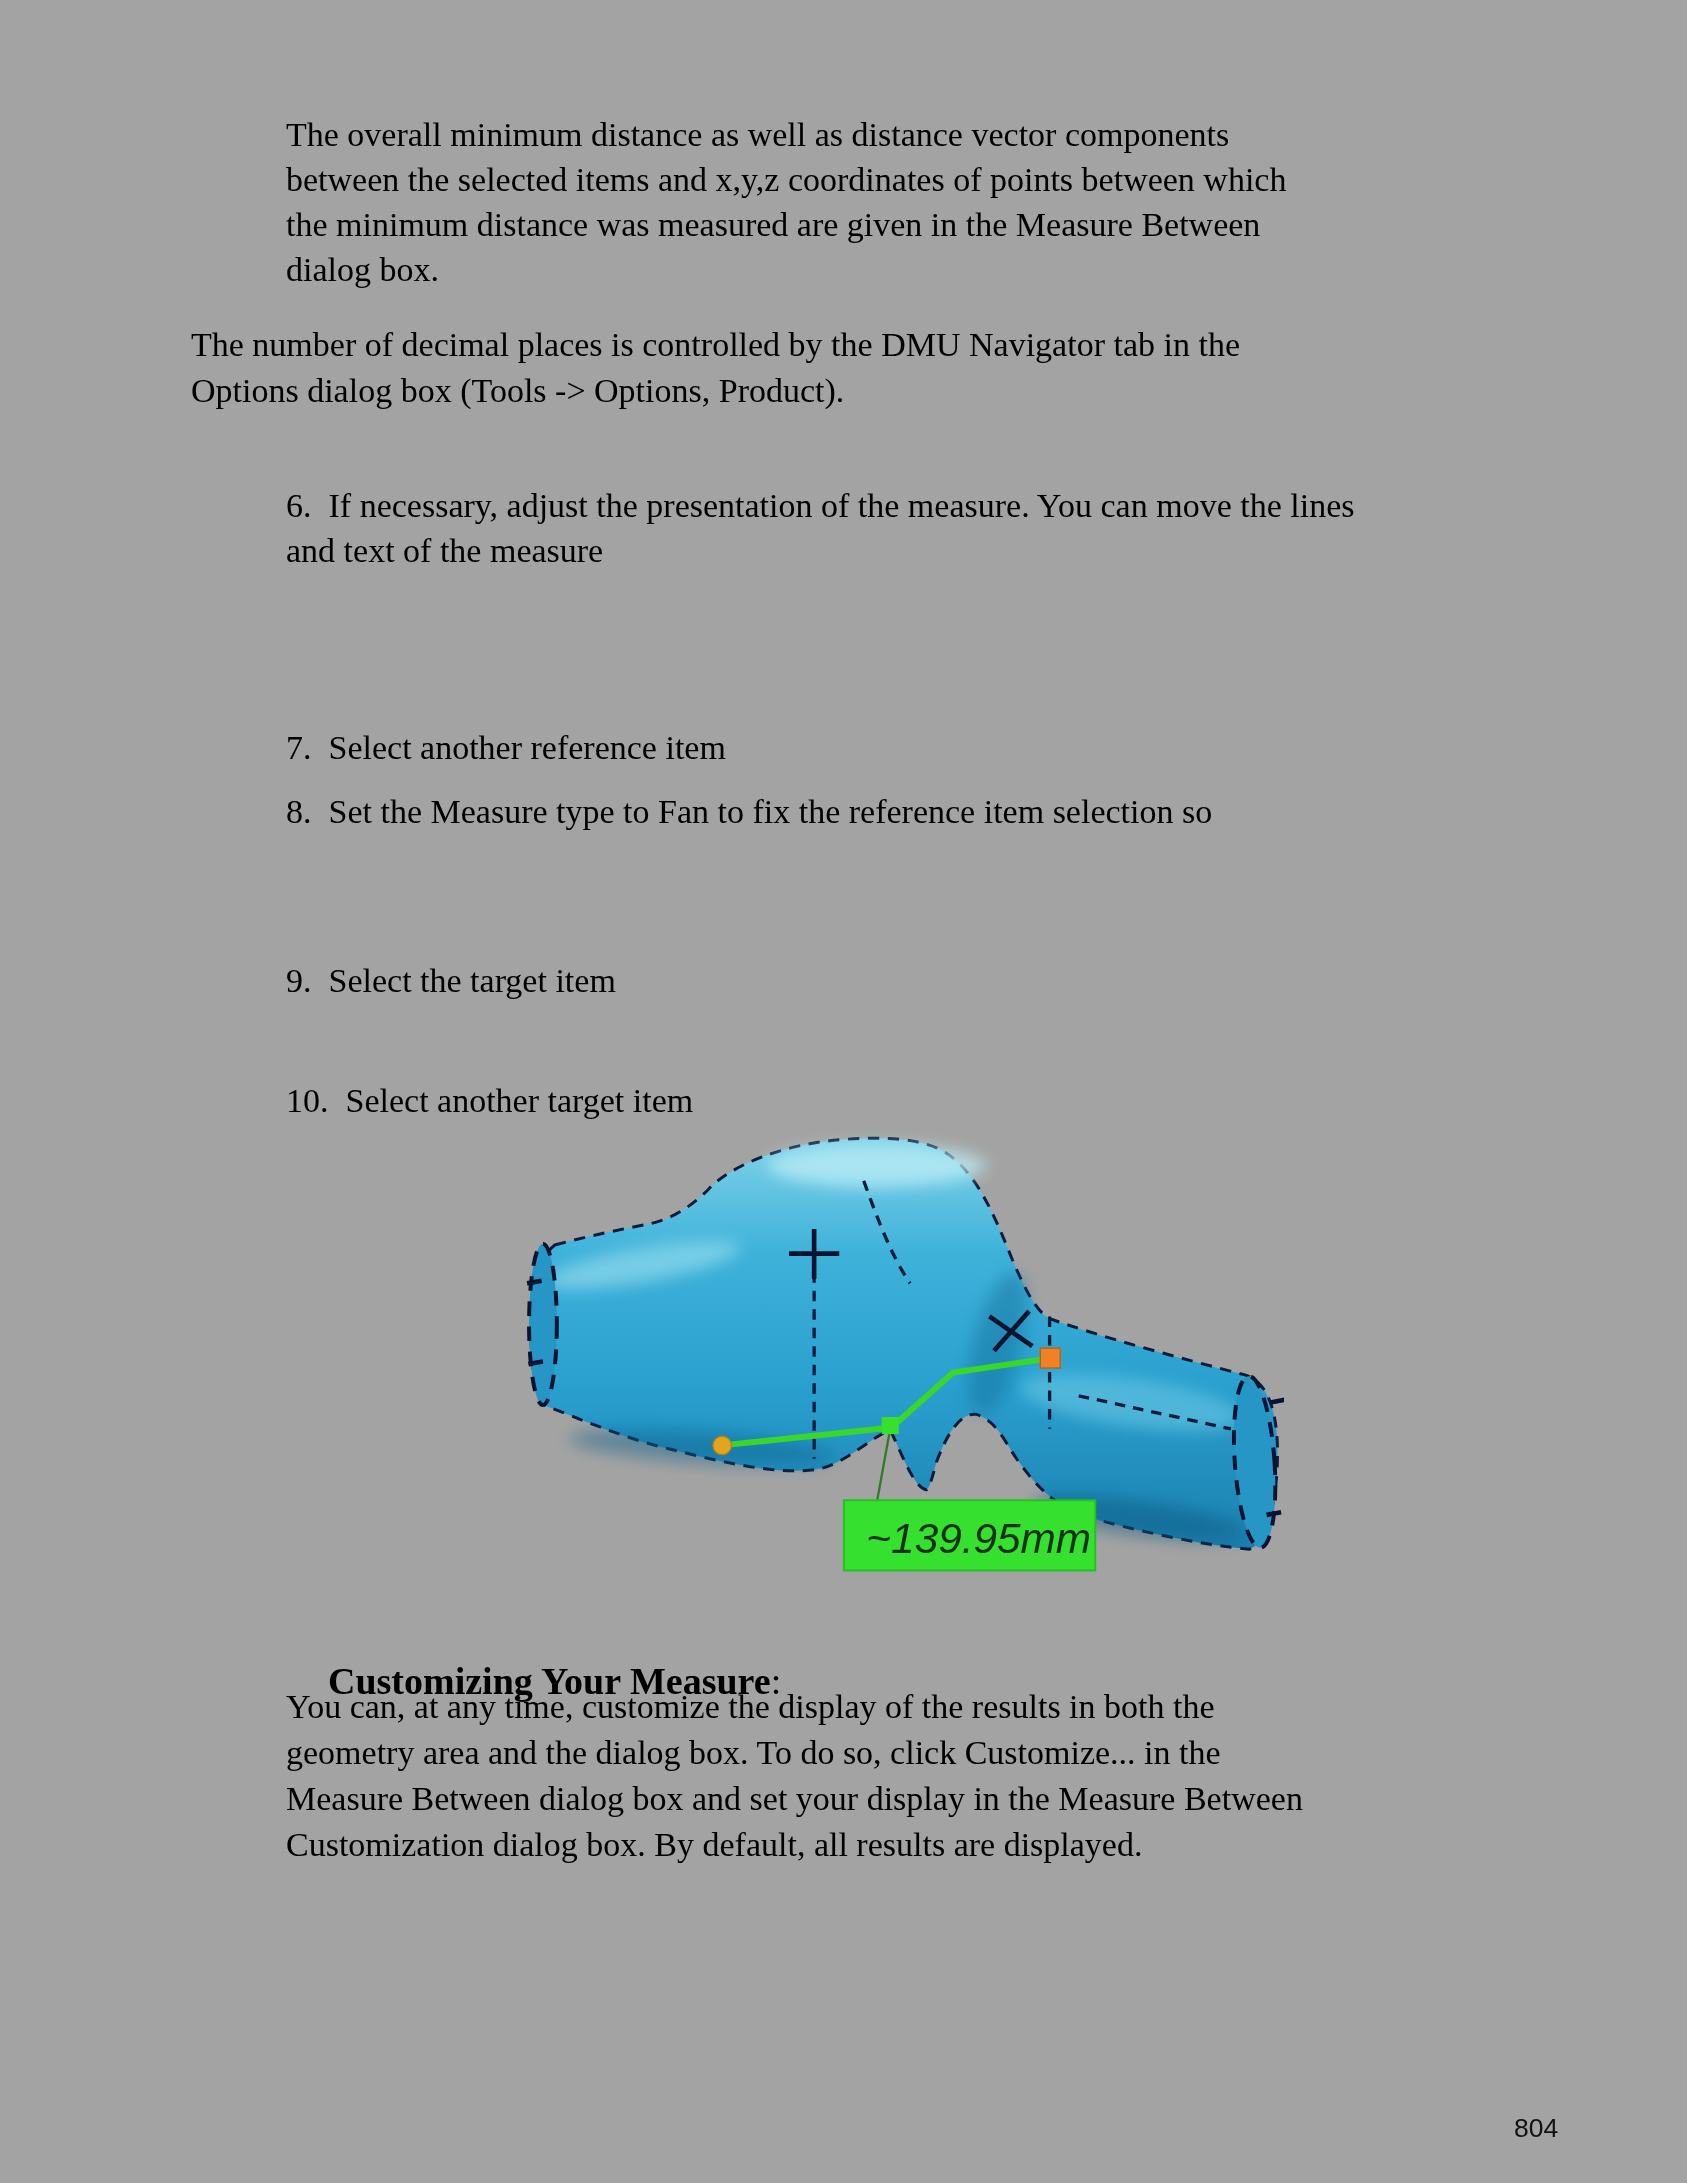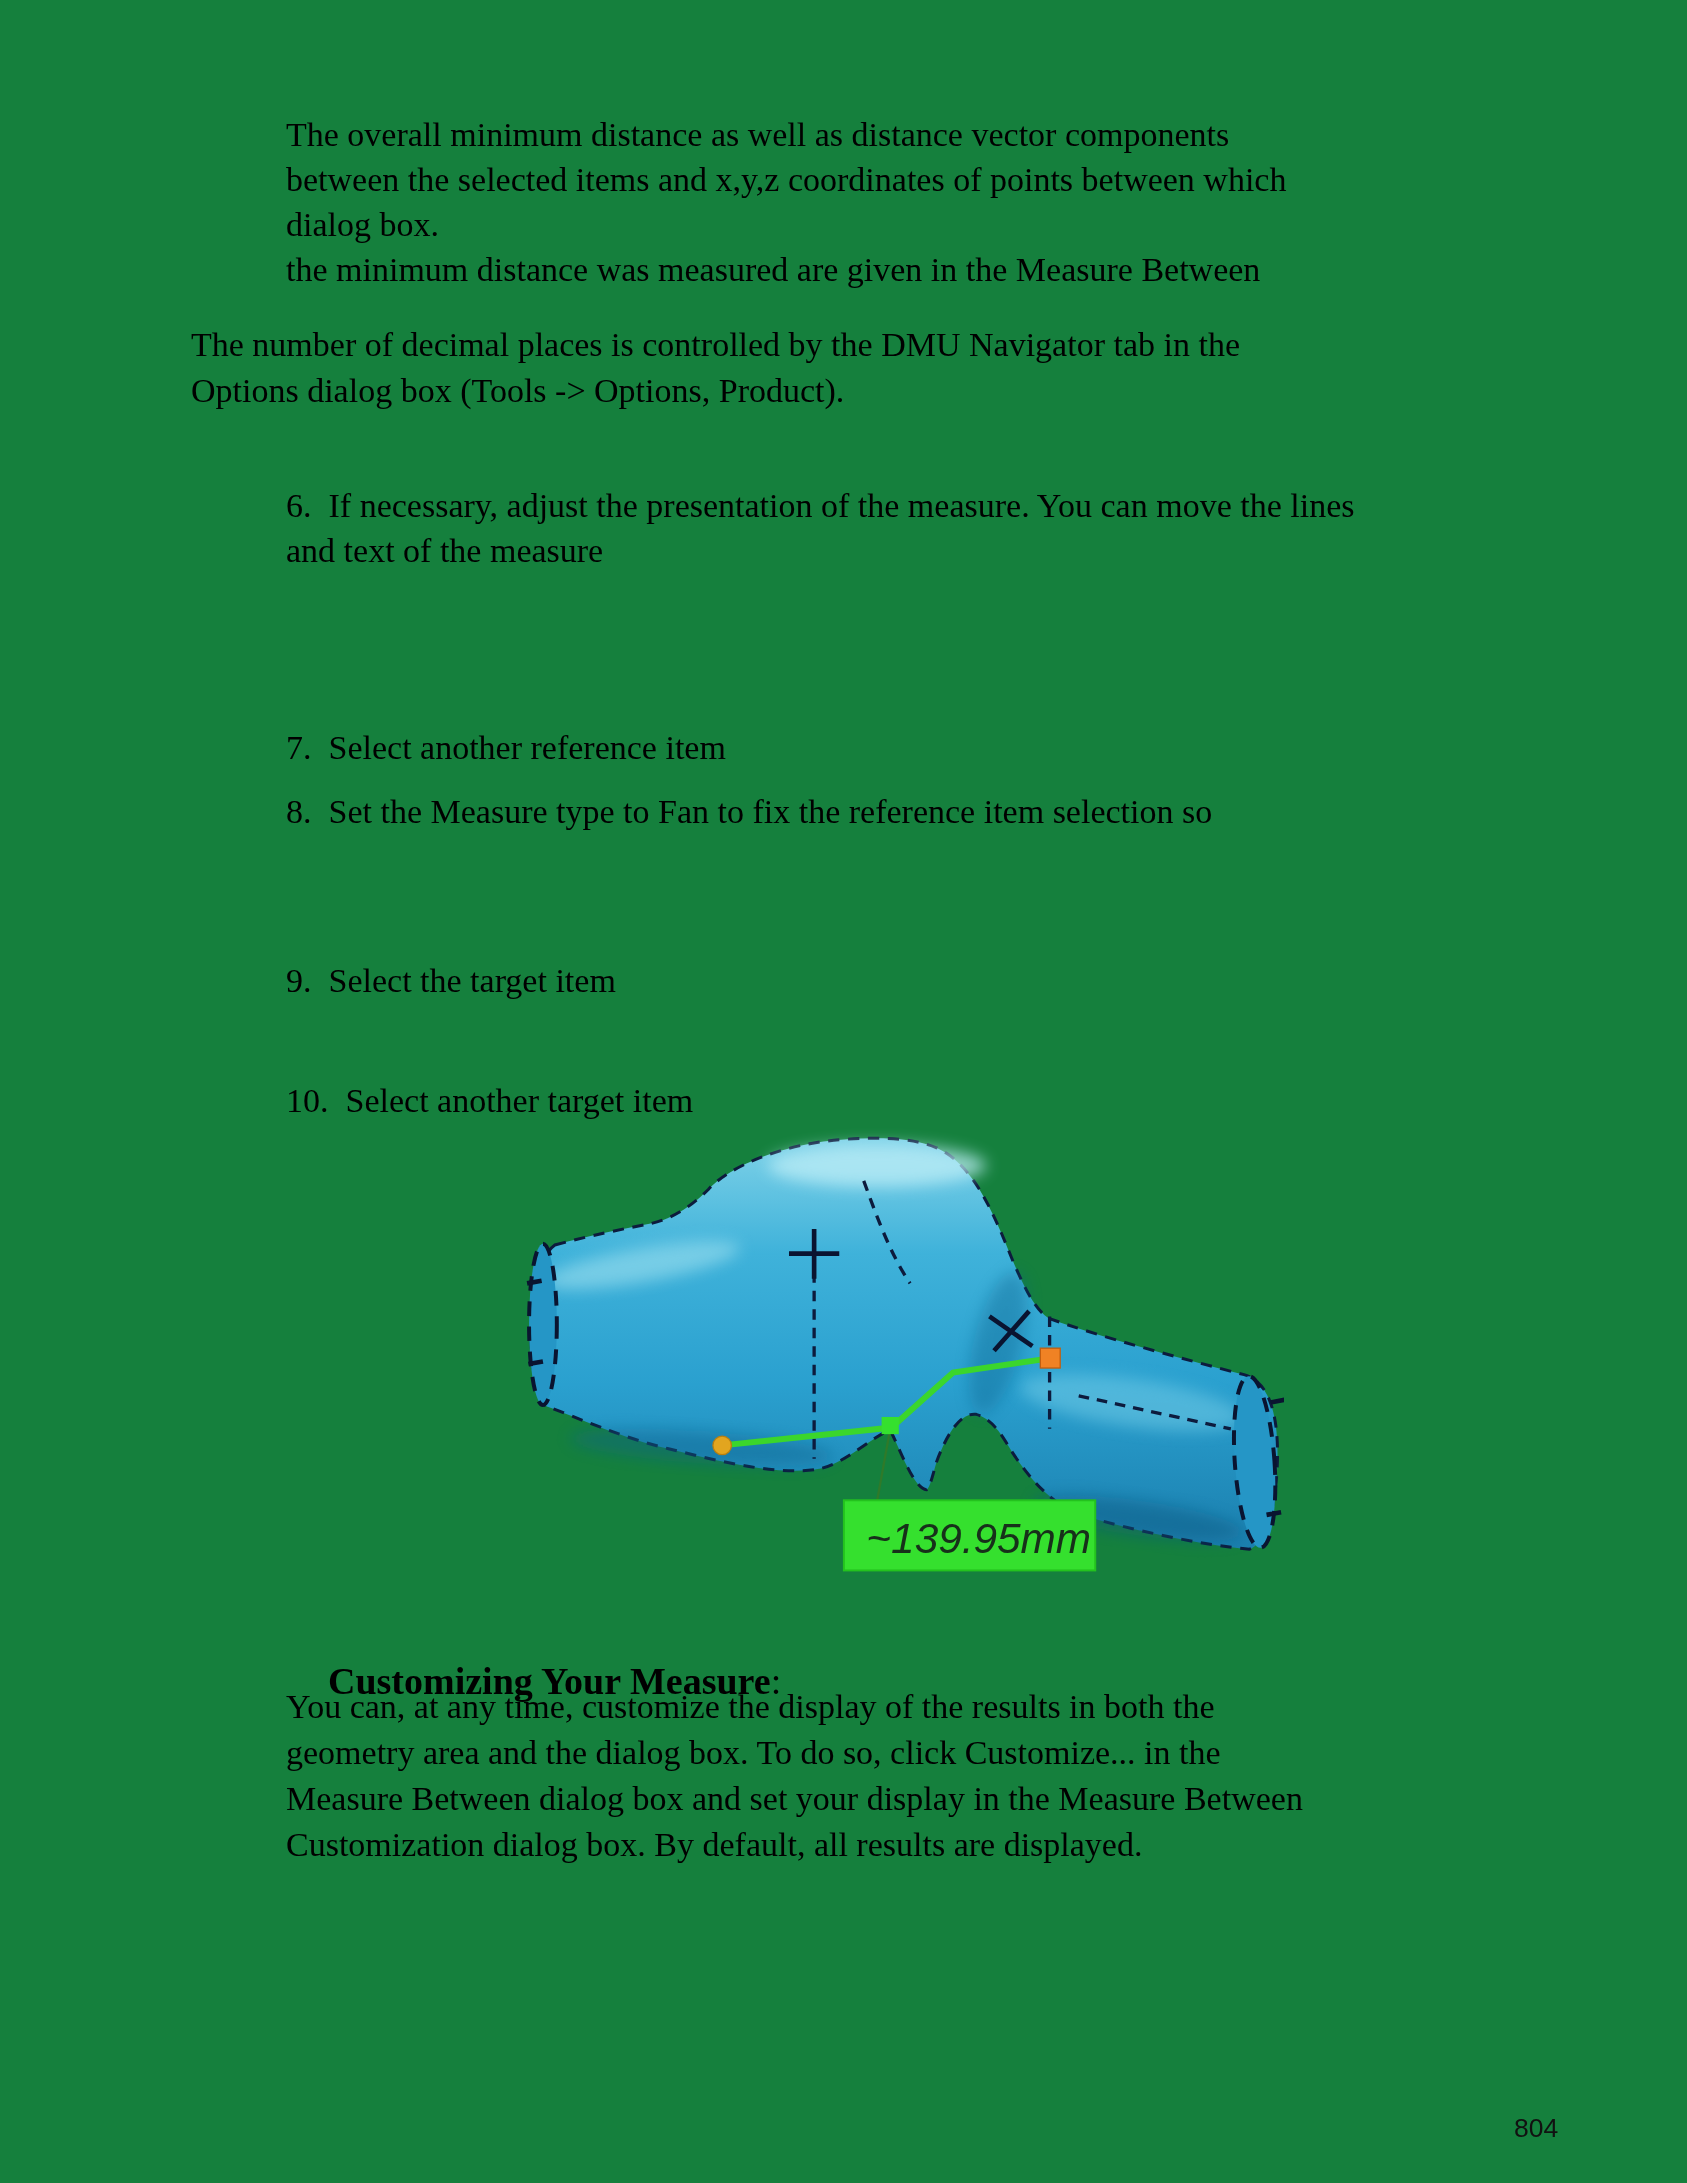--- a/index.html
+++ b/index.html
@@ -1,19 +1,19 @@
 <!DOCTYPE html>
 <html style="font-size:10.6px"><head>
 <meta charset="utf-8">
 <style>
   html,body{margin:0;padding:0;background:#888;}
   .page{
     position:relative;
     width:1687px;height:2183px;
-    background:#15803d;
+    background:#a3a3a3;
     font-family:"Liberation Serif", serif;
     color:#000;
     overflow:hidden;
   }
   .block{position:absolute;}
   .line{
     white-space:pre;
     font-size:34px;
     line-height:45px;
     color:#000;
@@ -41,22 +41,22 @@
   .figure svg{display:block;width:100%;height:100%;}
 </style>
 </head>
 <body>
 
 <div class="page">
 
   <div class="block" style="left:286px;top:112px;">
     <div class="line">The overall minimum distance as well as distance vector components</div>
     <div class="line">between the selected items and x,y,z coordinates of points between which</div>
+    <div class="line">the minimum distance was measured are given in the Measure Between</div>
     <div class="line">dialog box.</div>
-    <div class="line">the minimum distance was measured are given in the Measure Between</div>
   </div>
 
   <div class="block para2" style="left:191px;top:322px;">
     <div class="line">The number of decimal places is controlled by the DMU Navigator tab in the</div>
     <div class="line">Options dialog box (Tools -&gt; Options, Product).</div>
   </div>
 
   <div class="block" style="left:286px;top:483px;">
     <div class="line">6.  If necessary, adjust the presentation of the measure. You can move the lines</div>
     <div class="line">and text of the measure</div>

